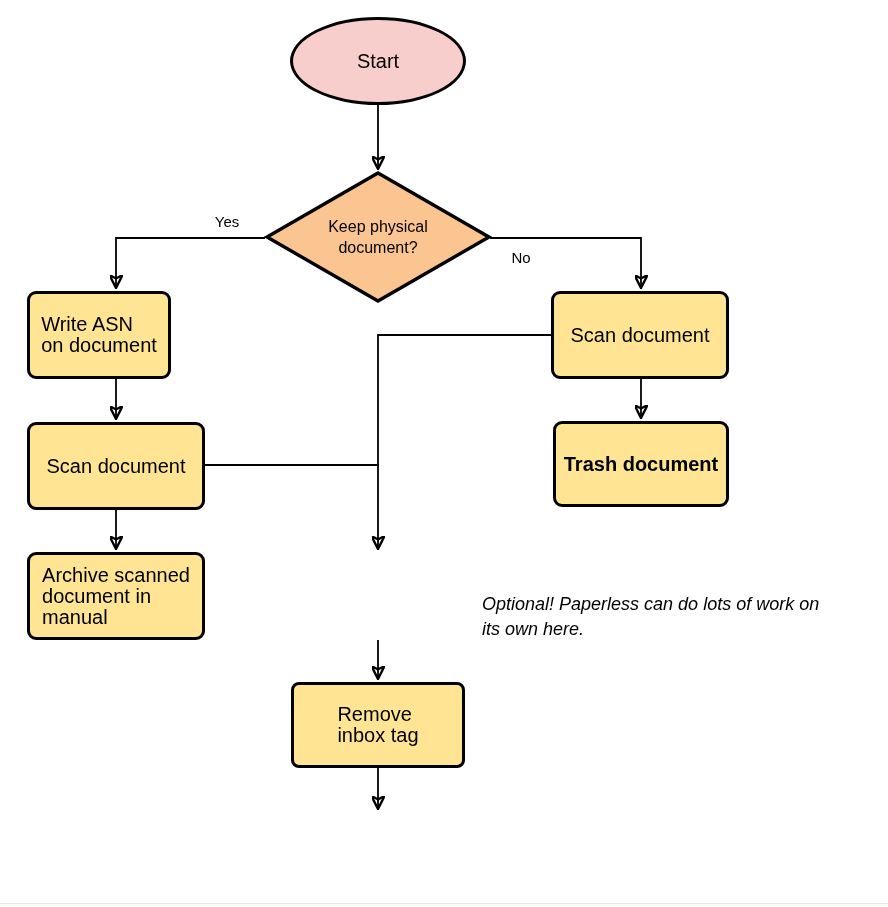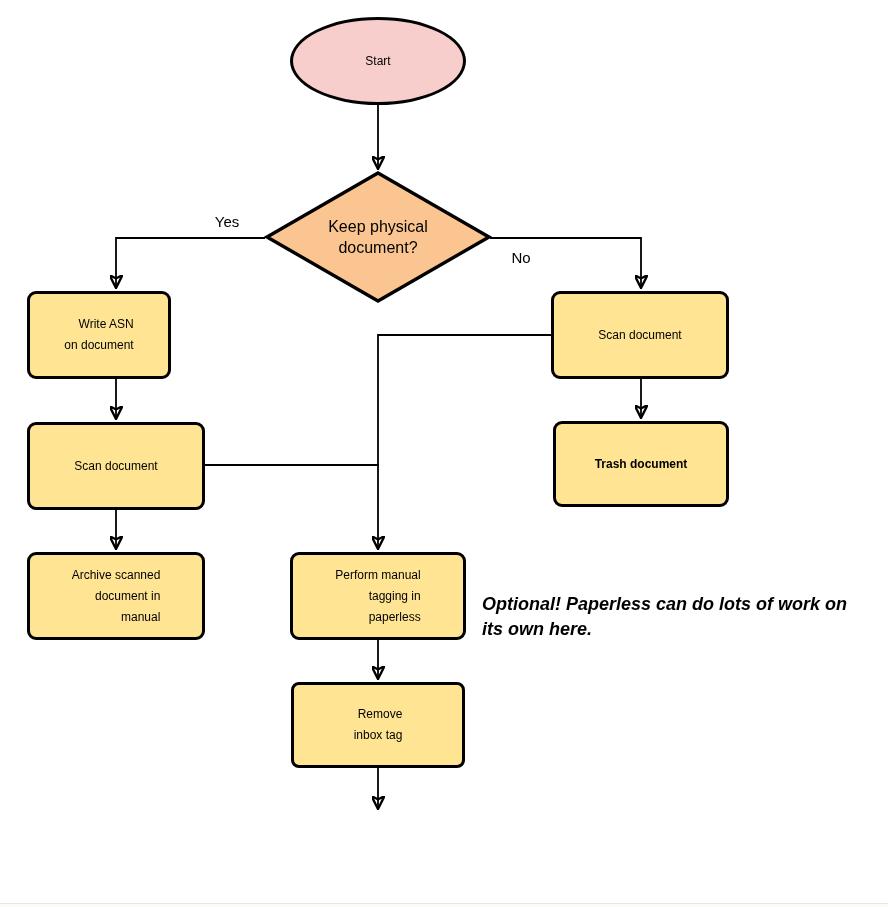--- a/index.html
+++ b/index.html
@@ -21,22 +21,22 @@
   svg.wires path {
     fill: none;
     stroke: var(--line, #000);
     stroke-width: 1.8;
   }
   .node {
     position: absolute;
     display: flex;
     align-items: center;
     justify-content: center;
-    text-align: right;
-    font-size: 12px;
+    text-align: left;
+    font-size: 20px;
     line-height: 21px;
     white-space: pre-line;
   }
   .terminator {
     background: var(--pink, #f8cecc);
     border: 3px solid var(--line, #000);
     border-radius: 50%;
   }
   .process {
     background: var(--yellow, #ffe593);
@@ -63,21 +63,20 @@
     line-height: 18px;
     text-align: center;
     width: 60px;
   }
   .annotation {
     position: absolute;
     font-style: italic;
     font-size: 18px;
     line-height: 25px;
     white-space: pre-line;
-    font-weight: bold;
   }
   .page-edge {
     position: absolute;
     left: 0; top: 903;
     top: 903px;
     width: 888px;
     height: 4px;
     border-top: 1px solid #e7e7e3;
     background: #fbfbf8;
   }
@@ -121,23 +120,20 @@
   <div class="node process" style="left:27px; top:422px; width:178px; height:88px;">Scan document</div>
 
   <div class="node process" style="left:27px; top:552px; width:178px; height:88px;">Archive scanned
 document in
 manual</div>
 
   <div class="node process" style="left:551px; top:291px; width:178px; height:88px;">Scan document</div>
 
   <div class="node process" style="left:553px; top:421px; width:176px; height:86px;font-weight:bold;">Trash document</div>
 
-  <div class="node process" style="left:290px; top:552px; width:176px; height:88px;">Perform manual
-tagging in
-paperless</div>
 
   <div class="node process" style="left:291px; top:682px; width:174px; height:86px;border-radius:8px;">Remove
 inbox tag</div>
 
 
   <span class="edge-label" style="left:197px; top:213px;">Yes</span>
 
   <span class="edge-label" style="left:491px; top:213px;margin-top:36px;">No</span>
 
   <div class="annotation" style="left:482px; top:592px; width:402px;">Optional! Paperless can do lots of work on

